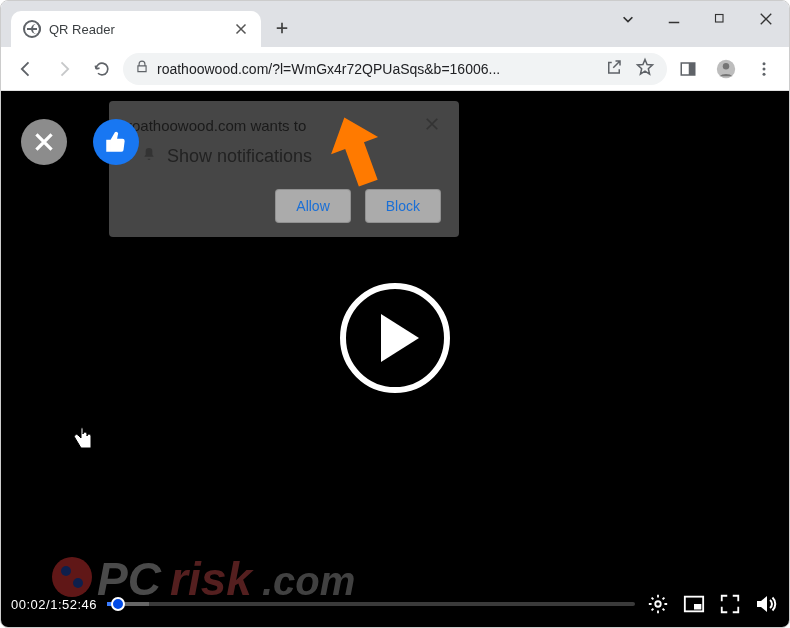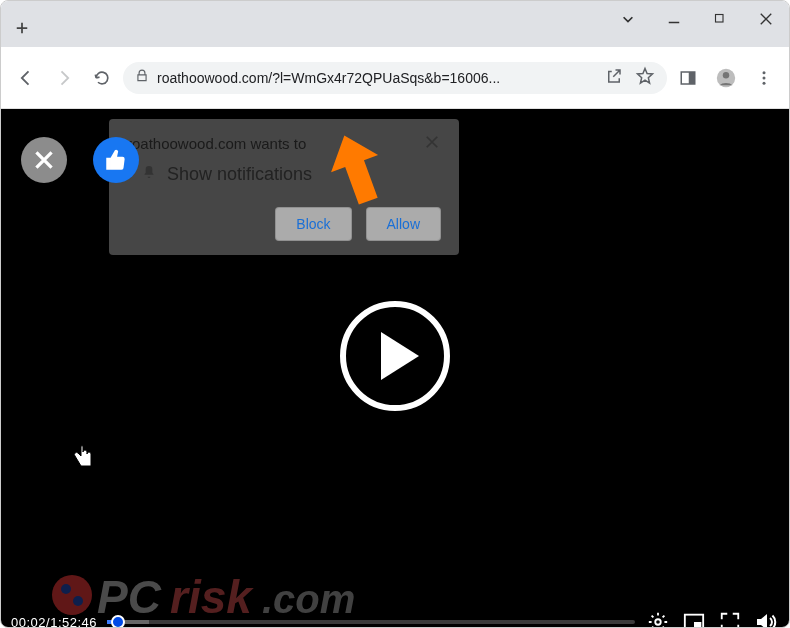--- a/index.html
+++ b/index.html
@@ -12,21 +12,21 @@
   .tab .fav::before { content: ""; position: absolute; left: 2px; right: 2px; top: 6px; height: 2px; background: #5f6368; }
   .tab .fav::after { content: ""; position: absolute; top: 2px; bottom: 2px; left: 6px; width: 6px; border: 2px solid #5f6368; border-top: none; border-bottom: none; border-radius: 50%; }
   .tab-title { font-size: 13px; color: #3c4043; flex: 1; white-space: nowrap; overflow: hidden; }
   .tab-close { width: 16px; height: 16px; display: flex; align-items: center; justify-content: center; cursor: pointer; }
   .newtab { width: 30px; height: 30px; display: flex; align-items: center; justify-content: center; margin-left: 6px; margin-bottom:4px; cursor: pointer; }
   .win-controls { margin-left: auto; display: flex; align-items: center; height: 100%; }
   .win-btn { width: 46px; height: 34px; display: flex; align-items: center; justify-content: center; cursor: pointer; margin-top:-10px;}
   .chev-down svg { width:14px; height:14px; }
 
   
-  .toolbar { height: 62px; background: #fff; display: flex; align-items: center; padding: 12px 8px; gap: 4px; border-bottom: 1px solid #e0e0e0;}
+  .toolbar { height: 44px; background: #fff; display: flex; align-items: center; padding: 12px 8px; gap: 4px; border-bottom: 1px solid #e0e0e0;}
   .nav-btn { width: 34px; height: 34px; display: flex; align-items: center; justify-content: center; border-radius: 50%; cursor: pointer; }
   .nav-btn.disabled svg { opacity: 0.35; }
   .omnibox { flex: 1; height: 32px; background: #f1f3f4; border-radius: 16px; display: flex; align-items: center; padding: 0 12px; gap: 8px; }
   .omnibox .lock { width:14px; height:14px; }
   .omnibox span.url { font-size: 14px; color: #202124; white-space:nowrap; overflow:hidden; }
   .omni-right { display:flex; align-items:center; gap:12px; margin-left:auto; }
   .tb-icon { width:34px; height:34px; display:flex; align-items:center; justify-content:center; cursor:pointer; }
 
   
   .content { position: relative; width: 100%; height: calc(628px - 46px - 44px); background: #000; overflow: hidden; }
@@ -61,20 +61,29 @@
   .progress { flex: 1; height: 4px; background: #3a3a3a; border-radius: 2px; position: relative; }
   .progress .fill { position: absolute; left:0; top:0; bottom:0; width: 2%; background: #3a7cff; }
   .progress .buf { position: absolute; left:0; top:0; bottom:0; width: 8%; background: #666; }
   .progress .dot { position: absolute; left: 2%; top: 50%; width: 14px; height: 14px; background:#004ae6; border:2px solid #fff; border-radius:50%; transform: translate(-50%,-50%); }
   .vicon { width: 26px; height: 26px; display: flex; align-items: center; justify-content: center; cursor: pointer; }
 </style>
 </head>
 <body>
 
 <div class="titlebar">
+  <div class="tab">
+    <span class="fav"></span>
+    <span class="tab-title">QR Reader</span>
+    <span class="tab-close">
+      <svg viewBox="0 0 16 16" width="12" height="12">
+          <path d="M2 2 L14 14 M14 2 L2 14" stroke="#555" stroke-width="2" fill="none"></path>
+        </svg>
+    </span>
+  </div>
   <div class="newtab">
     <svg viewBox="0 0 16 16" width="14" height="14">
         <path d="M8 2 V14 M2 8 H14" stroke="#444" stroke-width="2"></path>
       </svg>
   </div>
   <div class="win-controls">
     <div class="win-btn chev-down">
       <svg viewBox="0 0 16 16">
           <path d="M3 6 L8 11 L13 6" stroke="#333" stroke-width="2" fill="none"></path>
         </svg>
@@ -179,22 +188,22 @@
       </div>
       <div class="notif-sub">
         <span>
           <svg viewBox="0 0 24 24" width="16" height="16">
               <path d="M12 3 a5 5 0 0 0 -5 5 V13 L5 16 H19 L17 13 V8 a5 5 0 0 0 -5 -5 M10 19 a2 2 0 0 0 4 0" fill="#333"></path>
             </svg>
         </span>
         <span>Show notifications</span>
       </div>
       <div class="notif-btns">
+        <div class="notif-btn">Allow</div>
         <div class="notif-btn">Block</div>
-        <div class="notif-btn">Allow</div>
       </div>
     </div>
   </div>
 
   <div class="arrow">
     <svg width="70" height="80" viewBox="0 0 70 80">
       <polygon points="35,0 60,30 45,30 45,70 25,70 25,30 10,30" fill="#ff7a00" transform="rotate(-20 35 40)"></polygon>
     </svg>
   </div>
 

